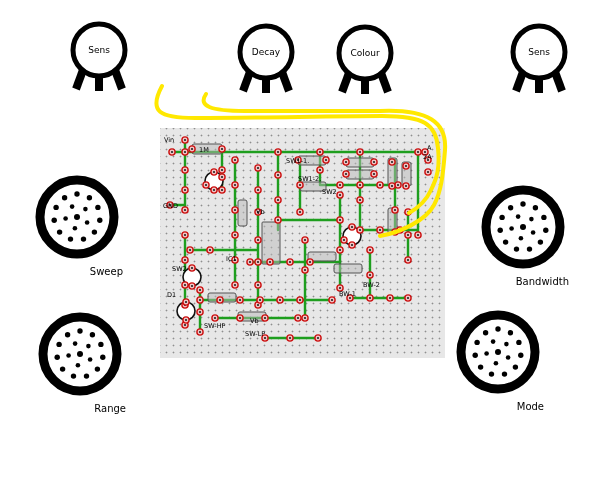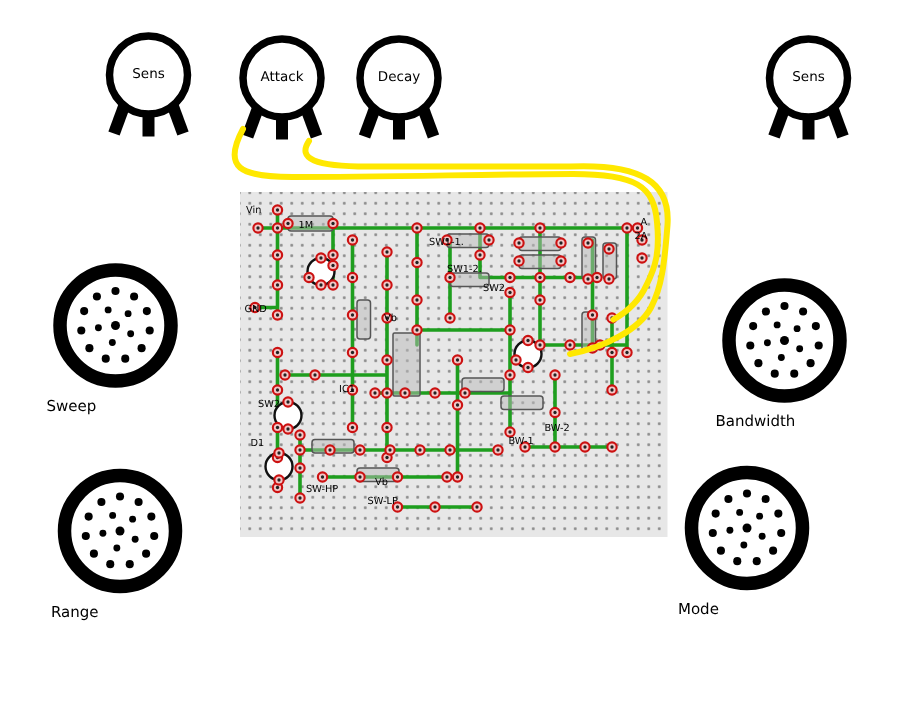--- a/index.html
+++ b/index.html
@@ -9,21 +9,21 @@
 
   
   .pot{position:absolute;width:64px;height:78px}
   .pot svg{display:block}
   .lug{stroke:#000;stroke-width:8;fill:none}
   .pot-ring{fill:#fff;stroke:#000;stroke-width:5}
   .pot-label{position:absolute;top:25px;left:0;width:64px;text-align:center;
     font-size:9px;color:#000}
 
   
-  .rsw{position:absolute;text-align:left;width:92px}
+  .rsw{position:absolute;text-align:right;width:92px}
   .rsw svg{display:block}
   .rsw-ring{fill:#fff;stroke:#000;stroke-width:9}
   .dot{fill:#000}
   .rsw-label{font-size:10px;color:#000;margin-top:3px}
 
   
   .board{position:absolute;left:160px;top:128px;width:285px;height:230px;
     background-color:var(--board,#e7e7e7);
     background-image:radial-gradient(circle,#8e8e8e 0.8px,transparent 1.1px);
     background-size:7px 7px;background-position:3px 4px;}
@@ -46,37 +46,37 @@
 
   <div class="pot" style="left:67px;top:20px">
     <svg width="64" height="78" viewBox="0 0 64 78">
       <path class="lug" d="M16,50 L9,69"></path>
       <path class="lug" d="M32,54 L32,71"></path>
       <path class="lug" d="M48,50 L55,69"></path>
       <circle class="pot-ring" cx="32" cy="30" r="26"></circle>
     </svg>
     <span class="pot-label">Sens</span>
   </div>
-  <div class="pot" style="left:156px;top:22px">
-    <svg width="64" height="78" viewBox="0 0 64 78">
-      <path class="lug" d="M16,50 L9,69"></path>
-      <path class="lug" d="M32,54 L32,71"></path>
-      <path class="lug" d="M48,50 L55,69"></path>
-      <circle class="pot-ring" cx="32" cy="30" r="26"></circle>
-    </svg>
-    <span class="pot-label">Attack</span>
-  </div>
   <div class="pot" style="left:234px;top:22px">
     <svg width="64" height="78" viewBox="0 0 64 78">
       <path class="lug" d="M16,50 L9,69"></path>
       <path class="lug" d="M32,54 L32,71"></path>
       <path class="lug" d="M48,50 L55,69"></path>
       <circle class="pot-ring" cx="32" cy="30" r="26"></circle>
     </svg>
     <span class="pot-label">Decay</span>
+  </div>
+  <div class="pot" style="left:333px;top:23px">
+    <svg width="64" height="78" viewBox="0 0 64 78">
+      <path class="lug" d="M16,50 L9,69"></path>
+      <path class="lug" d="M32,54 L32,71"></path>
+      <path class="lug" d="M48,50 L55,69"></path>
+      <circle class="pot-ring" cx="32" cy="30" r="26"></circle>
+    </svg>
+    <span class="pot-label">Colour</span>
   </div>
   <div class="pot" style="left:507px;top:22px">
     <svg width="64" height="78" viewBox="0 0 64 78">
       <path class="lug" d="M16,50 L9,69"></path>
       <path class="lug" d="M32,54 L32,71"></path>
       <path class="lug" d="M48,50 L55,69"></path>
       <circle class="pot-ring" cx="32" cy="30" r="26"></circle>
     </svg>
     <span class="pot-label">Sens</span>
   </div>

